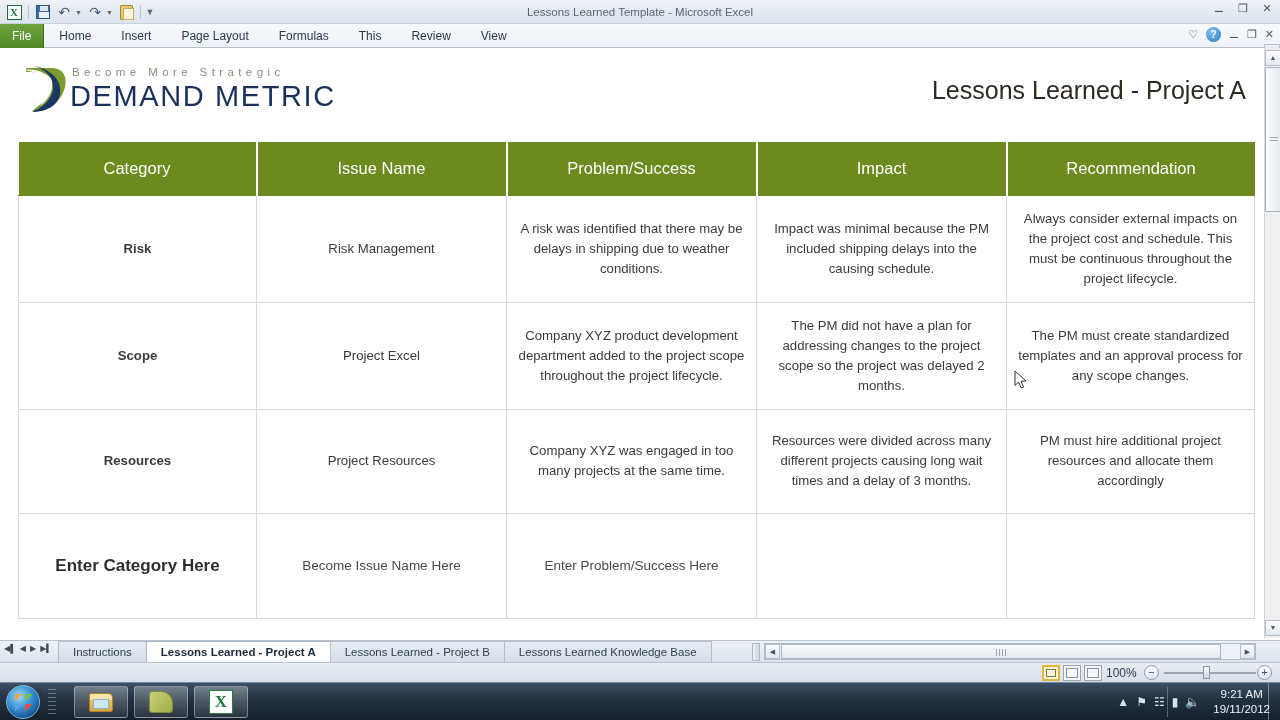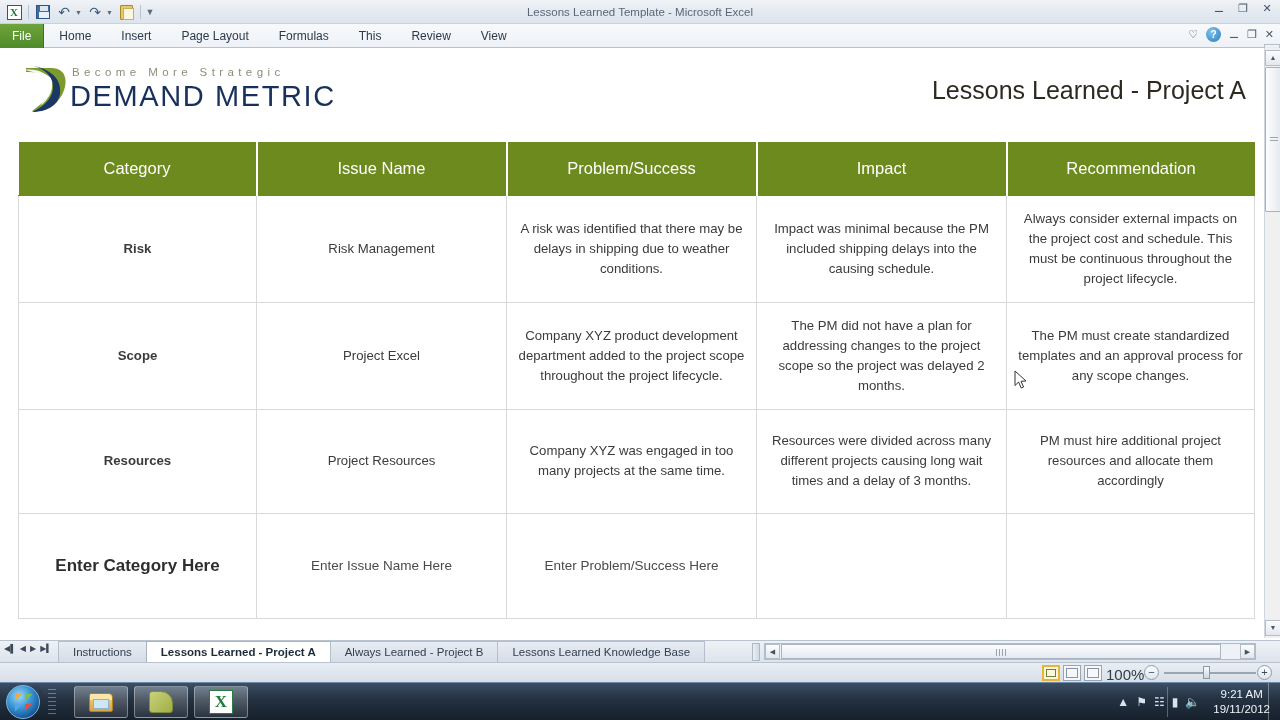--- a/index.html
+++ b/index.html
@@ -180,21 +180,21 @@
   .statusbar {
     position: absolute; left: 0; top: 662px; width: 1280px; height: 20px;
     background: linear-gradient(to bottom,#e9eef4,#d7dfe8);
     border-top: 1px solid #b9c3cf;
   }
   .ready { position: absolute; left: 9px; top: 19px; font-size: 12px; color: #2f3c4a; }
   .viewbtns { position: absolute; left: 1042px; top: 2px; display: flex; gap: 3px; }
   .vbtn { width: 18px; height: 16px; border: 1px solid #9aa5b1; background: #f5f7fa; position: relative; }
   .vbtn.sel { border: 2px solid #e8b53c; background: #fdf5de; }
   .vbtn i { position: absolute; left: 2px; top: 2px; right: 2px; bottom: 2px; border: 1px solid #6f8335; }
-  .zoomlbl { position: absolute; left: 1106px; top: 3px; font-size: 15px; color: #2f3c4a; }
+  .zoomlbl { position: absolute; left: 1106px; top: 3px; font-size: 12px; color: #2f3c4a; }
   .zminus, .zplus {
     position: absolute; top: 2px; width: 15px; height: 15px; border-radius: 50%;
     border: 1px solid #8f9aa7; background: linear-gradient(to bottom,#fbfcfe,#dfe6ee);
     font-size: 11px; line-height: 13px; text-align: center; color: #3d4a58;
   }
   .zminus { left: 1144px; } .zplus { right: 8px; }
   .ztrack { position: absolute; left: 1164px; top: 9px; width: 92px; height: 2px; background: #9aa5b1; }
   .zthumb {
     position: absolute; left: 1203px; top: 3px; width: 7px; height: 13px;
     background: linear-gradient(to bottom,#fcfdfe,#ccd6e0); border: 1px solid #8b97a4;
@@ -355,21 +355,21 @@
         </tr>
         <tr style="height:104px">
           <td class="cat">Resources</td>
           <td>Project Resources</td>
           <td>Company XYZ was engaged in too many projects at the same time.</td>
           <td>Resources were divided across many different projects causing long wait times and a delay of 3 months.</td>
           <td>PM must hire additional project resources and allocate them accordingly</td>
         </tr>
         <tr class="placeholder" style="height:105px">
           <td class="cat">Enter Category Here</td>
-          <td>Enter Issue Name Here</td>
+          <td>Become Issue Name Here</td>
           <td>Enter Problem/Success Here</td>
           <td></td>
           <td></td>
         </tr>
       </tbody>
     </table>
   </div>
 
   <div class="vs-split"></div>
   <div class="vscroll">
@@ -381,21 +381,21 @@
   <div class="tabbar">
     <div class="navbtns">
       <span>◀▌</span>
       <span>◀</span>
       <span>▶</span>
       <span>▶▍</span>
     </div>
     <div class="sheettabs">
       <div class="stab">Instructions</div>
       <div class="stab active">Lessons Learned - Project A</div>
-      <div class="stab">Always Learned - Project B</div>
+      <div class="stab">Lessons Learned - Project B</div>
       <div class="stab">Lessons Learned Knowledge Base</div>
     </div>
     <div class="tabsplit"></div>
     <div class="hscroll">
       <div class="hs-left">◀</div>
       <div class="hs-thumb"></div>
       <div class="hs-right">▶</div>
     </div>
   </div>
 

